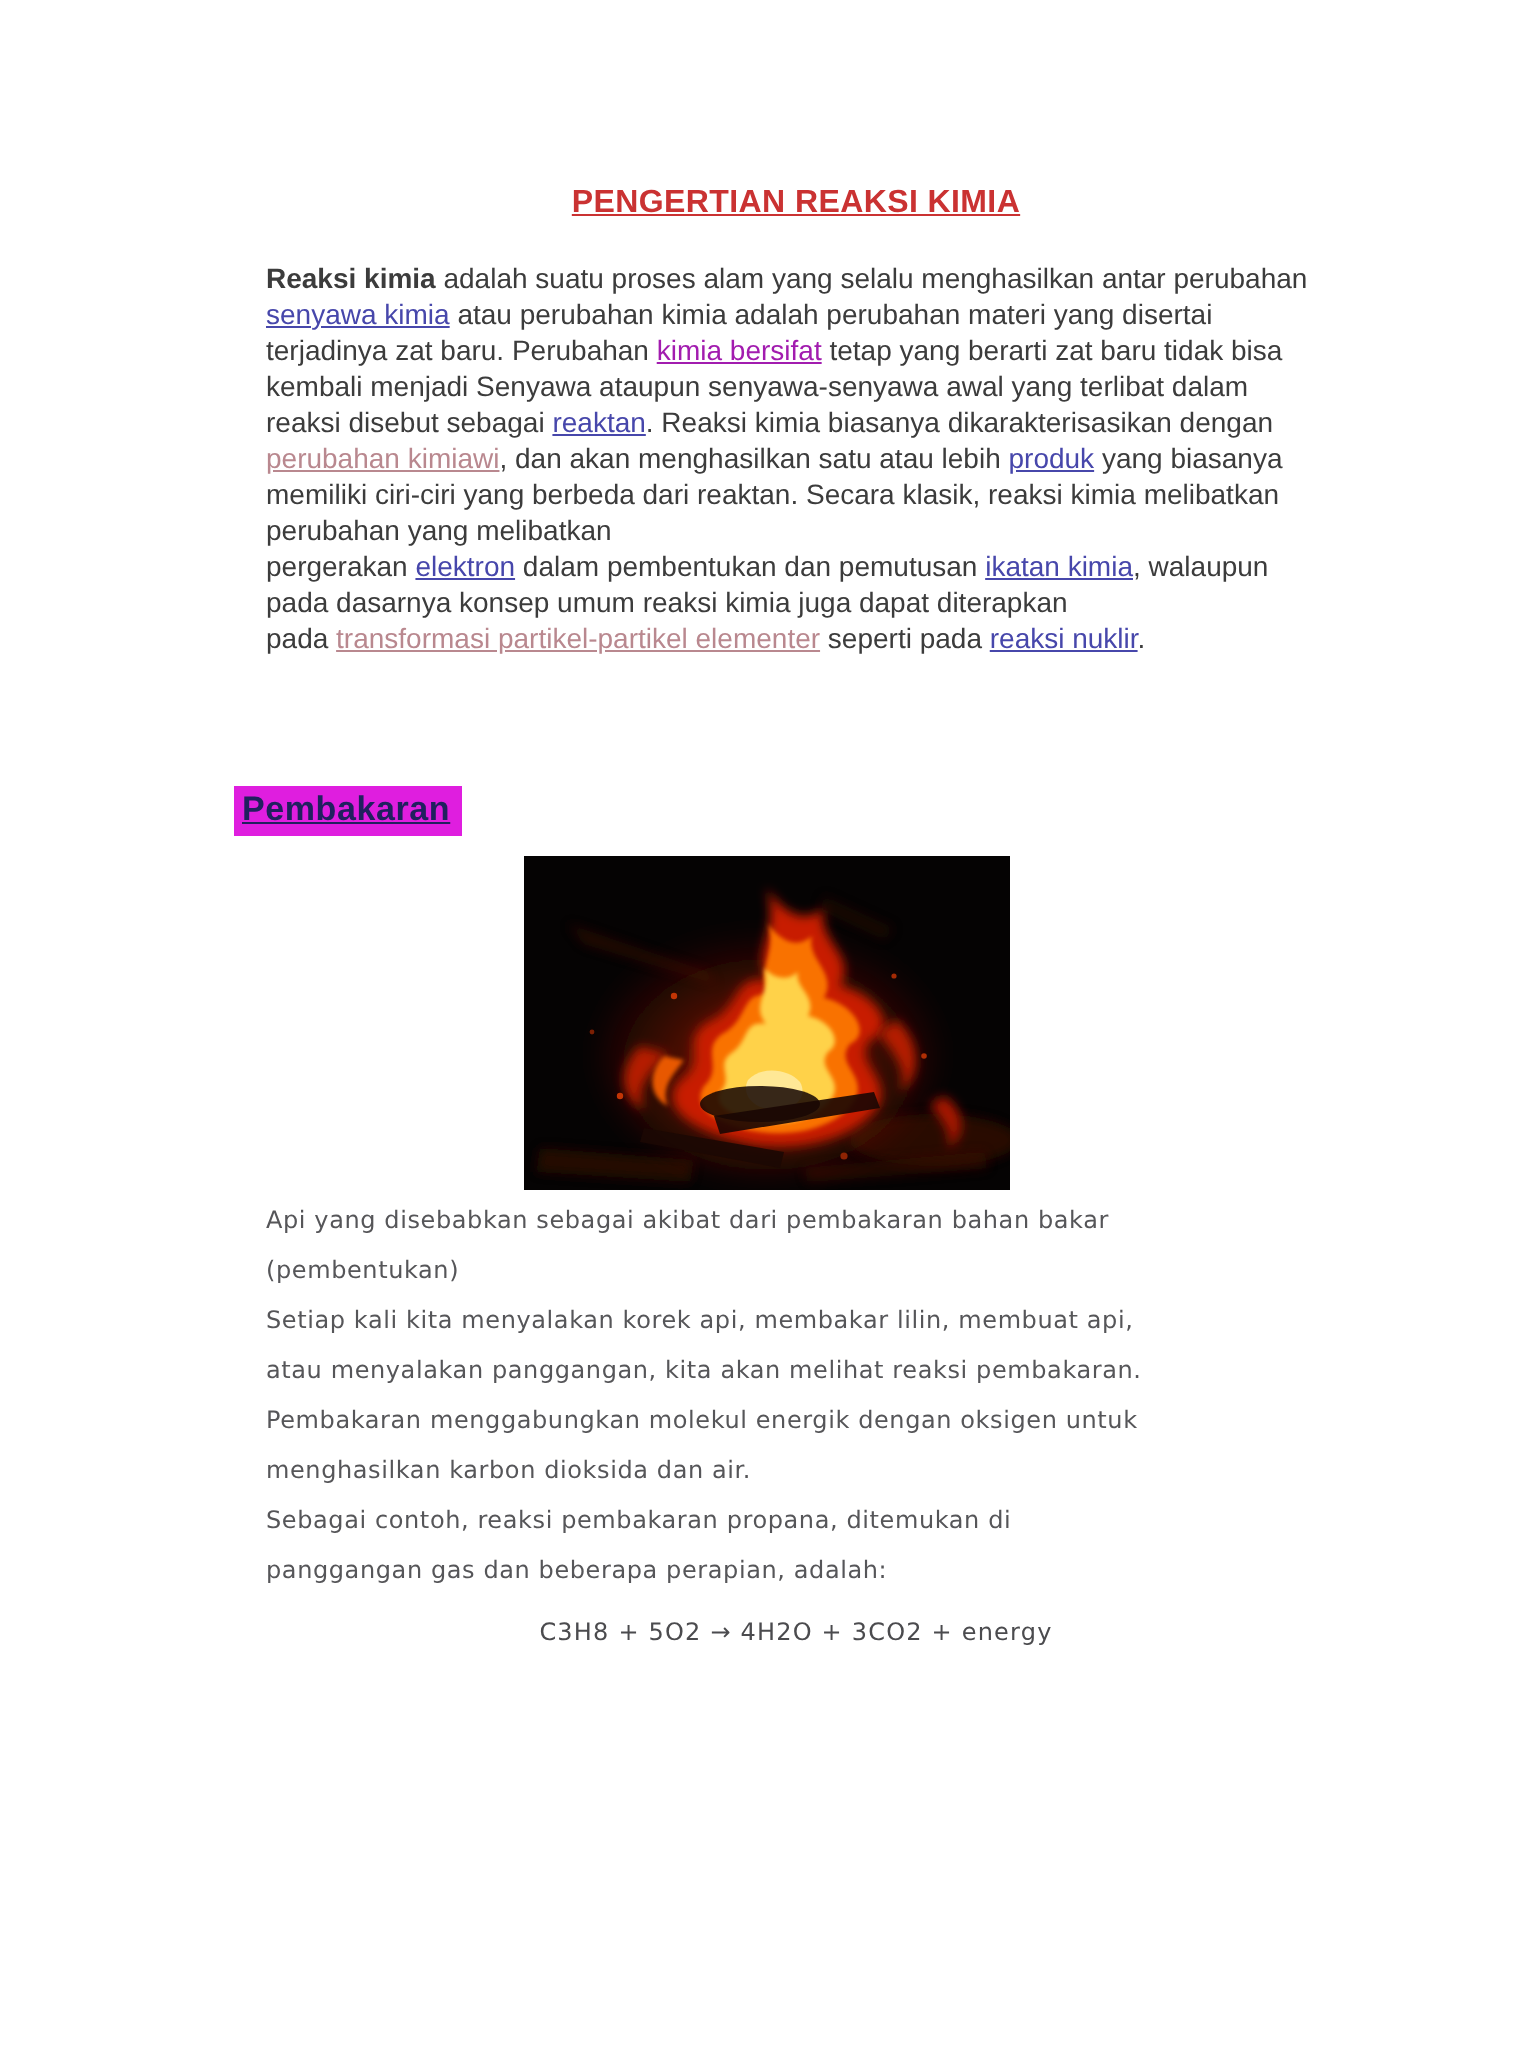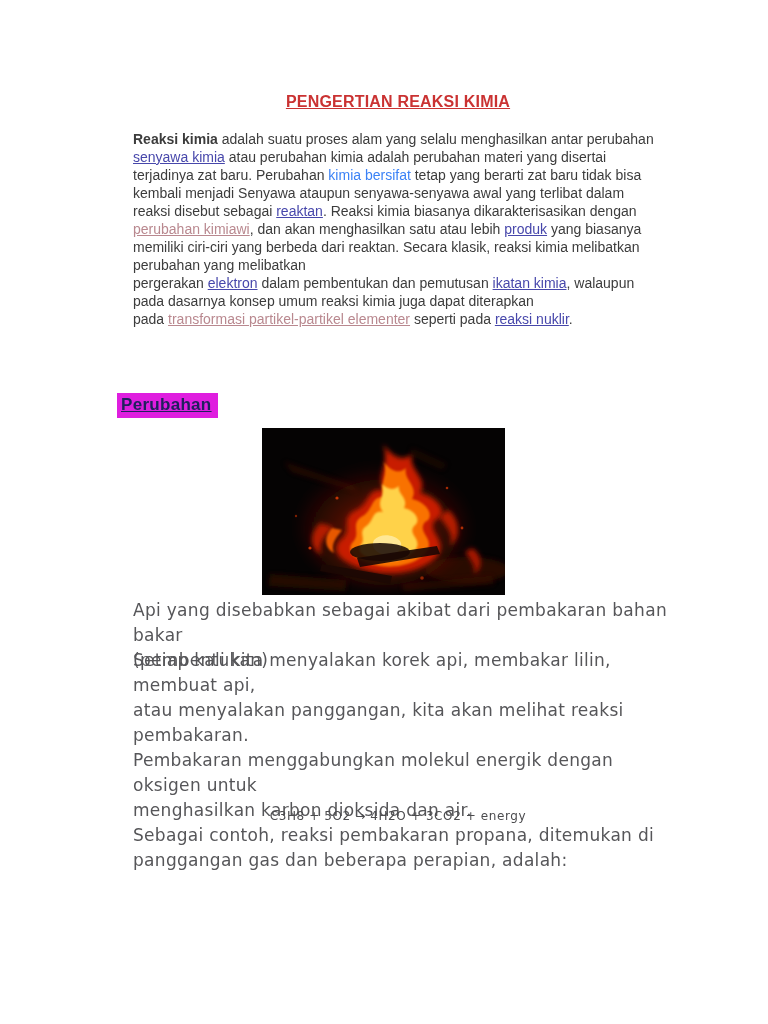--- a/index.html
+++ b/index.html
@@ -16,21 +16,21 @@
     font-size:16px;font-weight:bold;
     color:#ca3232;text-decoration:underline;
     letter-spacing:0.2px;
   }
   .intro{
     position:absolute;top:130px;left:133px;width:530px;
     font-size:14px;line-height:18px;color:#3c3c3c;
   }
   .seg-bold{font-weight:bold;}
   .seg-link-blue{color:#4747ab;text-decoration:underline;cursor:pointer;text-align:right;}
-  .seg-link-red{color:#3b82f6;cursor:pointer;}
+  .seg-link-red{color:#a21caf;text-decoration:underline;cursor:pointer;}
   .seg-link-rose{color:#b9888f;text-decoration:underline;cursor:pointer;text-align:center;}
   .section-heading{
     position:absolute;top:359px;left:133px;width:530px;
     text-align:center;
     font-size:16px;font-weight:bold;
     color:#2fae5f;text-decoration:underline;
     letter-spacing:0.2px;
   }
   .pembakaran-wrap{
     position:absolute;top:393px;left:117px;
@@ -46,21 +46,21 @@
     cursor:pointer;
   }
   .figure{
     position:absolute;top:428px;left:262px;width:243px;height:167px;
     background:#050303;
   }
   .figure svg{display:block;width:100%;height:100%;}
   .gray-text{
     font-family:"DejaVu Sans", sans-serif;
     color:#565659;
-    font-size:17px;
+    font-size:12px;
     line-height:25px;
     letter-spacing:0.3px;
   }
   .caption-block{position:absolute;top:598px;left:133px;width:545px;}
   .body-block{position:absolute;top:648px;left:133px;width:545px;}
   .equation{
     position:absolute;top:809px;left:133px;width:530px;
     text-align:center;
     font-family:"DejaVu Sans", sans-serif;
     color:#4b4b4e;font-size:12px;letter-spacing:0.6px;
@@ -70,21 +70,21 @@
 <body>
 
 <div class="canvas">
 
   <div class="doc-title">PENGERTIAN REAKSI KIMIA</div>
 
   <div class="intro"><span class="seg-bold">Reaksi kimia</span><span class="seg-plain">  adalah suatu proses alam yang selalu menghasilkan antar perubahan </span><a class="seg-link-blue">senyawa kimia</a><span class="seg-plain"> atau perubahan kimia adalah perubahan materi yang disertai terjadinya zat baru. Perubahan </span><a class="seg-link-red">kimia bersifat</a><span class="seg-plain"> tetap yang berarti zat baru tidak bisa kembali menjadi Senyawa ataupun senyawa-senyawa awal yang terlibat dalam reaksi disebut sebagai </span><a class="seg-link-blue">reaktan</a><span class="seg-plain">. Reaksi kimia biasanya dikarakterisasikan dengan </span><a class="seg-link-rose">perubahan kimiawi</a><span class="seg-plain">, dan akan menghasilkan satu atau lebih </span><a class="seg-link-blue">produk</a><span class="seg-plain"> yang biasanya memiliki ciri-ciri yang berbeda dari reaktan. Secara klasik, reaksi kimia melibatkan perubahan yang melibatkan</span><br><span class="seg-plain">pergerakan </span><a class="seg-link-blue">elektron</a><span class="seg-plain"> dalam pembentukan dan pemutusan </span><a class="seg-link-blue">ikatan kimia</a><span class="seg-plain">, walaupun pada dasarnya konsep umum reaksi kimia juga dapat diterapkan</span><br><span class="seg-plain">pada </span><a class="seg-link-rose">transformasi partikel-partikel elementer</a><span class="seg-plain"> seperti pada </span><a class="seg-link-blue">reaksi nuklir</a><span class="seg-plain">.</span></div>
 
 
   <div class="pembakaran-wrap">
-    <span class="highlight-label">Perubahan</span>
+    <span class="highlight-label">Pembakaran</span>
   </div>
 
   <div class="figure">
     <svg viewBox="0 0 243 167" preserveAspectRatio="none">
       <defs>
         <radialGradient id="glow" cx="50%" cy="55%" r="55%">
           <stop offset="0%" stop-color="#b32a00" stop-opacity="0.9"></stop>
           <stop offset="55%" stop-color="#6e1402" stop-opacity="0.55"></stop>
           <stop offset="100%" stop-color="#6e1402" stop-opacity="0"></stop>
         </radialGradient>

